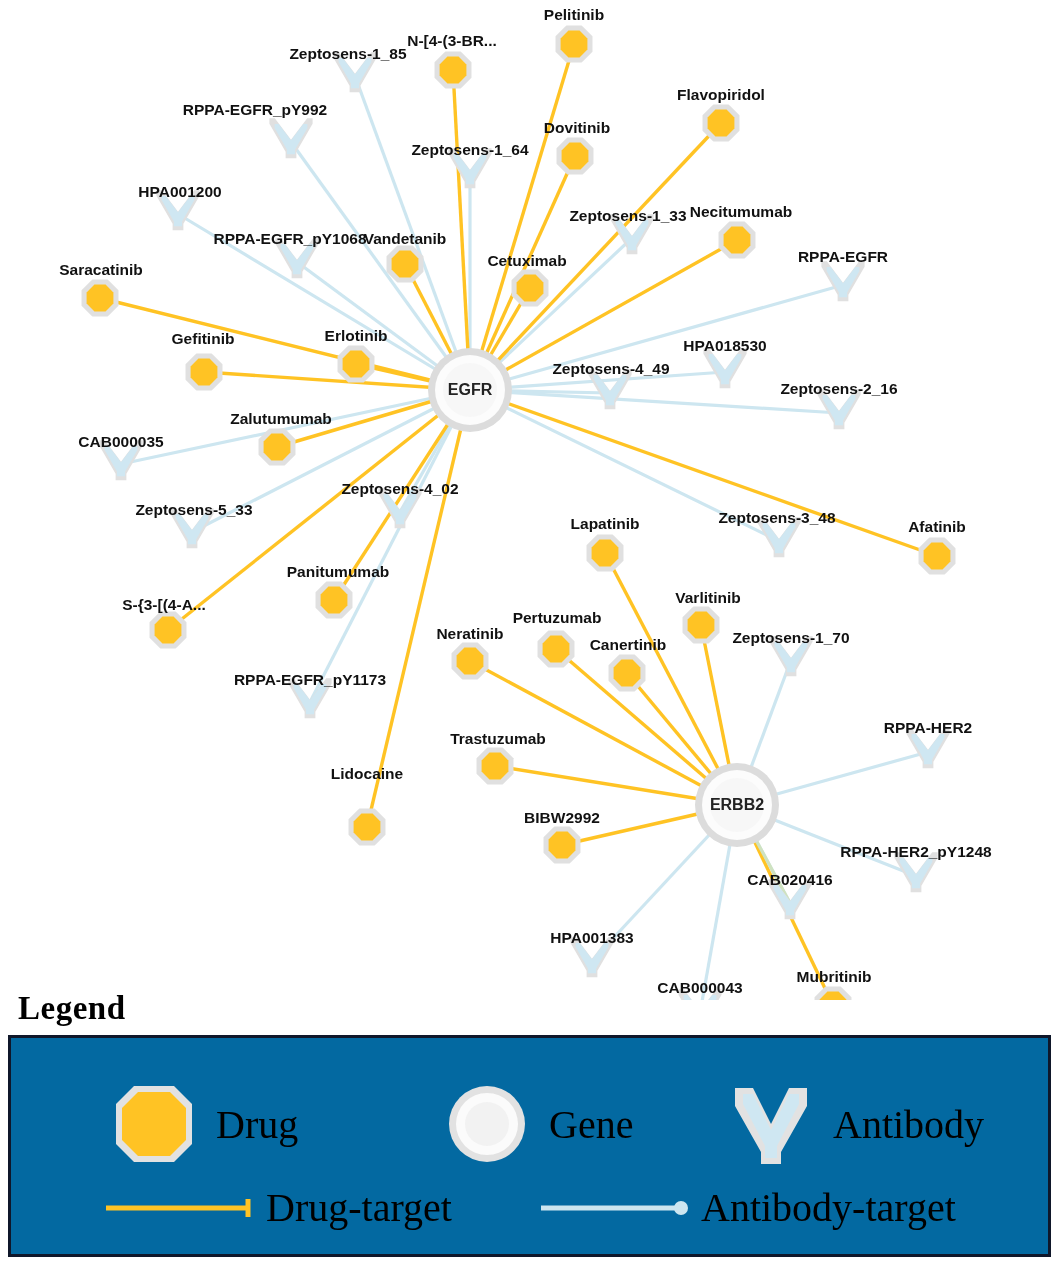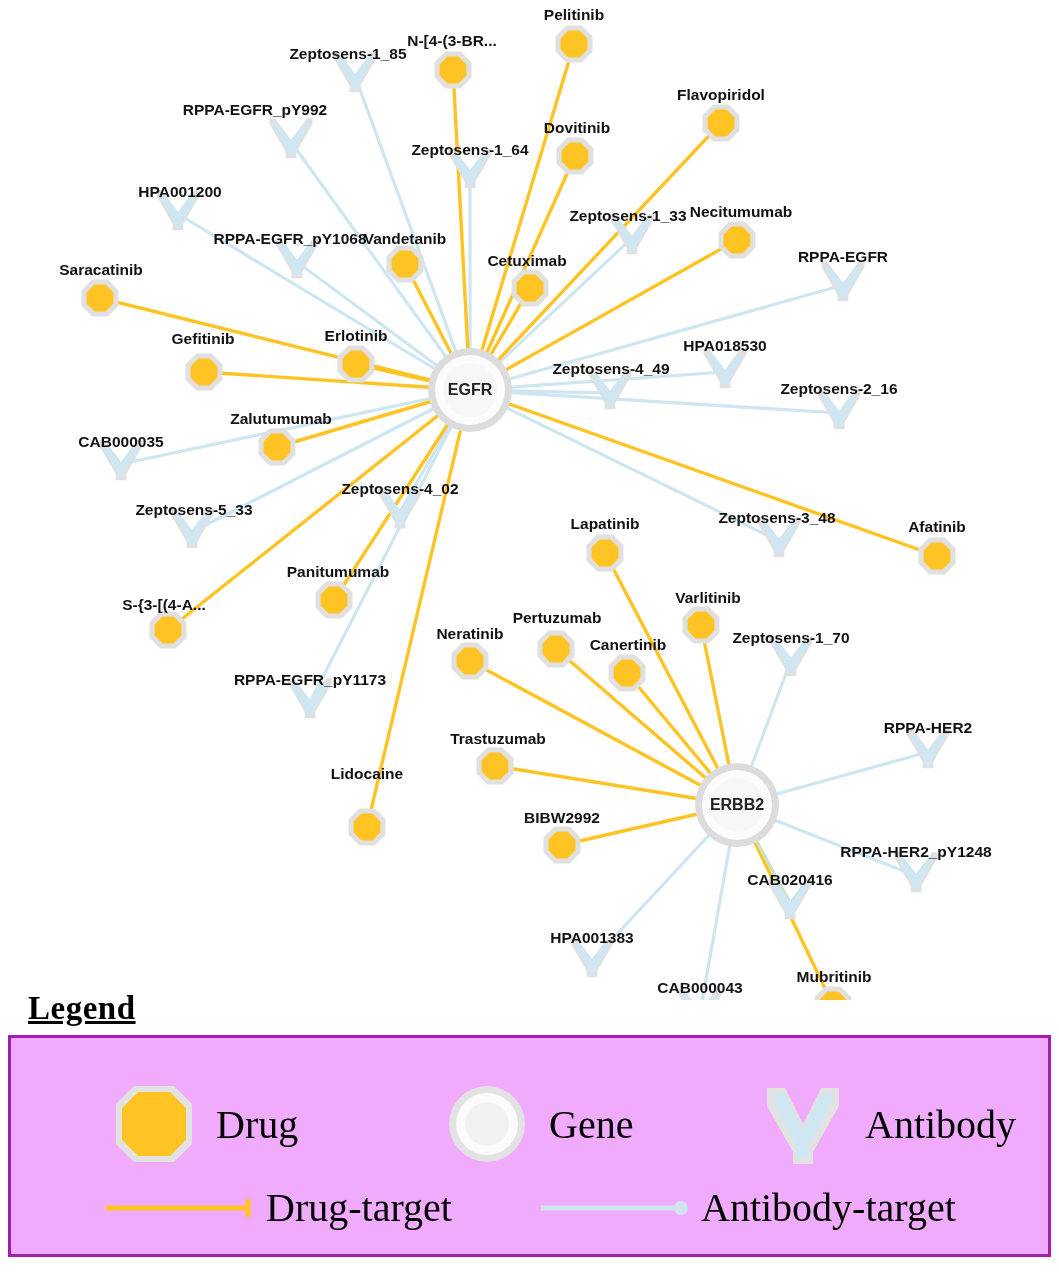--- a/index.html
+++ b/index.html
@@ -45,27 +45,26 @@
     position: absolute;
     left: 8px;
     top: 990px;
     width: 1043px;
   }
   .legend-title {
     font-family: "Liberation Serif", serif;
     font-size: 33px;
     font-weight: bold;
     color: #000;
-    margin: 0 0 8px 20px;
+    margin: 0 0 8px 10px;
     letter-spacing: 0.5px;
-    text-decoration: underline;
   }
   .legend-box {
-    border: 3px solid #a21caf;
-    background: #f0abfc;
+    border: 3px solid #0f172a;
+    background: #0369a1;
     height: 222px;
     position: relative;
     box-sizing: border-box;
   }
   .legend-row-shapes {
     position: absolute;
     left: 0;
     top: 18px;
     width: 100%;
     height: 110px;
@@ -399,21 +398,21 @@
 
       <div class="legend-item" style="left:428px; top:20px;">
         <svg width="96" height="96" viewBox="0 0 96 96">
           <circle cx="48" cy="48" r="38" fill="#E2E2E2"></circle>
           <circle cx="48" cy="48" r="31" fill="#FBFBFB"></circle>
           <circle cx="48" cy="48" r="22" fill="#F2F2F2"></circle>
         </svg>
         <span class="legend-text">Gene</span>
       </div>
 
-      <div class="legend-item" style="left:744px; top:20px;">
+      <div class="legend-item" style="left:712px; top:20px;">
         <svg width="96" height="96" viewBox="0 0 96 96">
           <path d="M12,12 L30,12 L48,48 L66,12 L84,12 L84,30 L58,76 L58,88 L38,88 L38,76 L12,30 Z" fill="#E2E2E2"></path>
           <path d="M20,18 L30,18 L48,54 L66,18 L76,18 L76,28 L54,70 L54,82 L42,82 L42,70 L20,28 Z" fill="#CFE7F2"></path>
         </svg>
         <span class="legend-text">Antibody</span>
       </div>
 
     </div>
 
     <div class="legend-row-edges">

